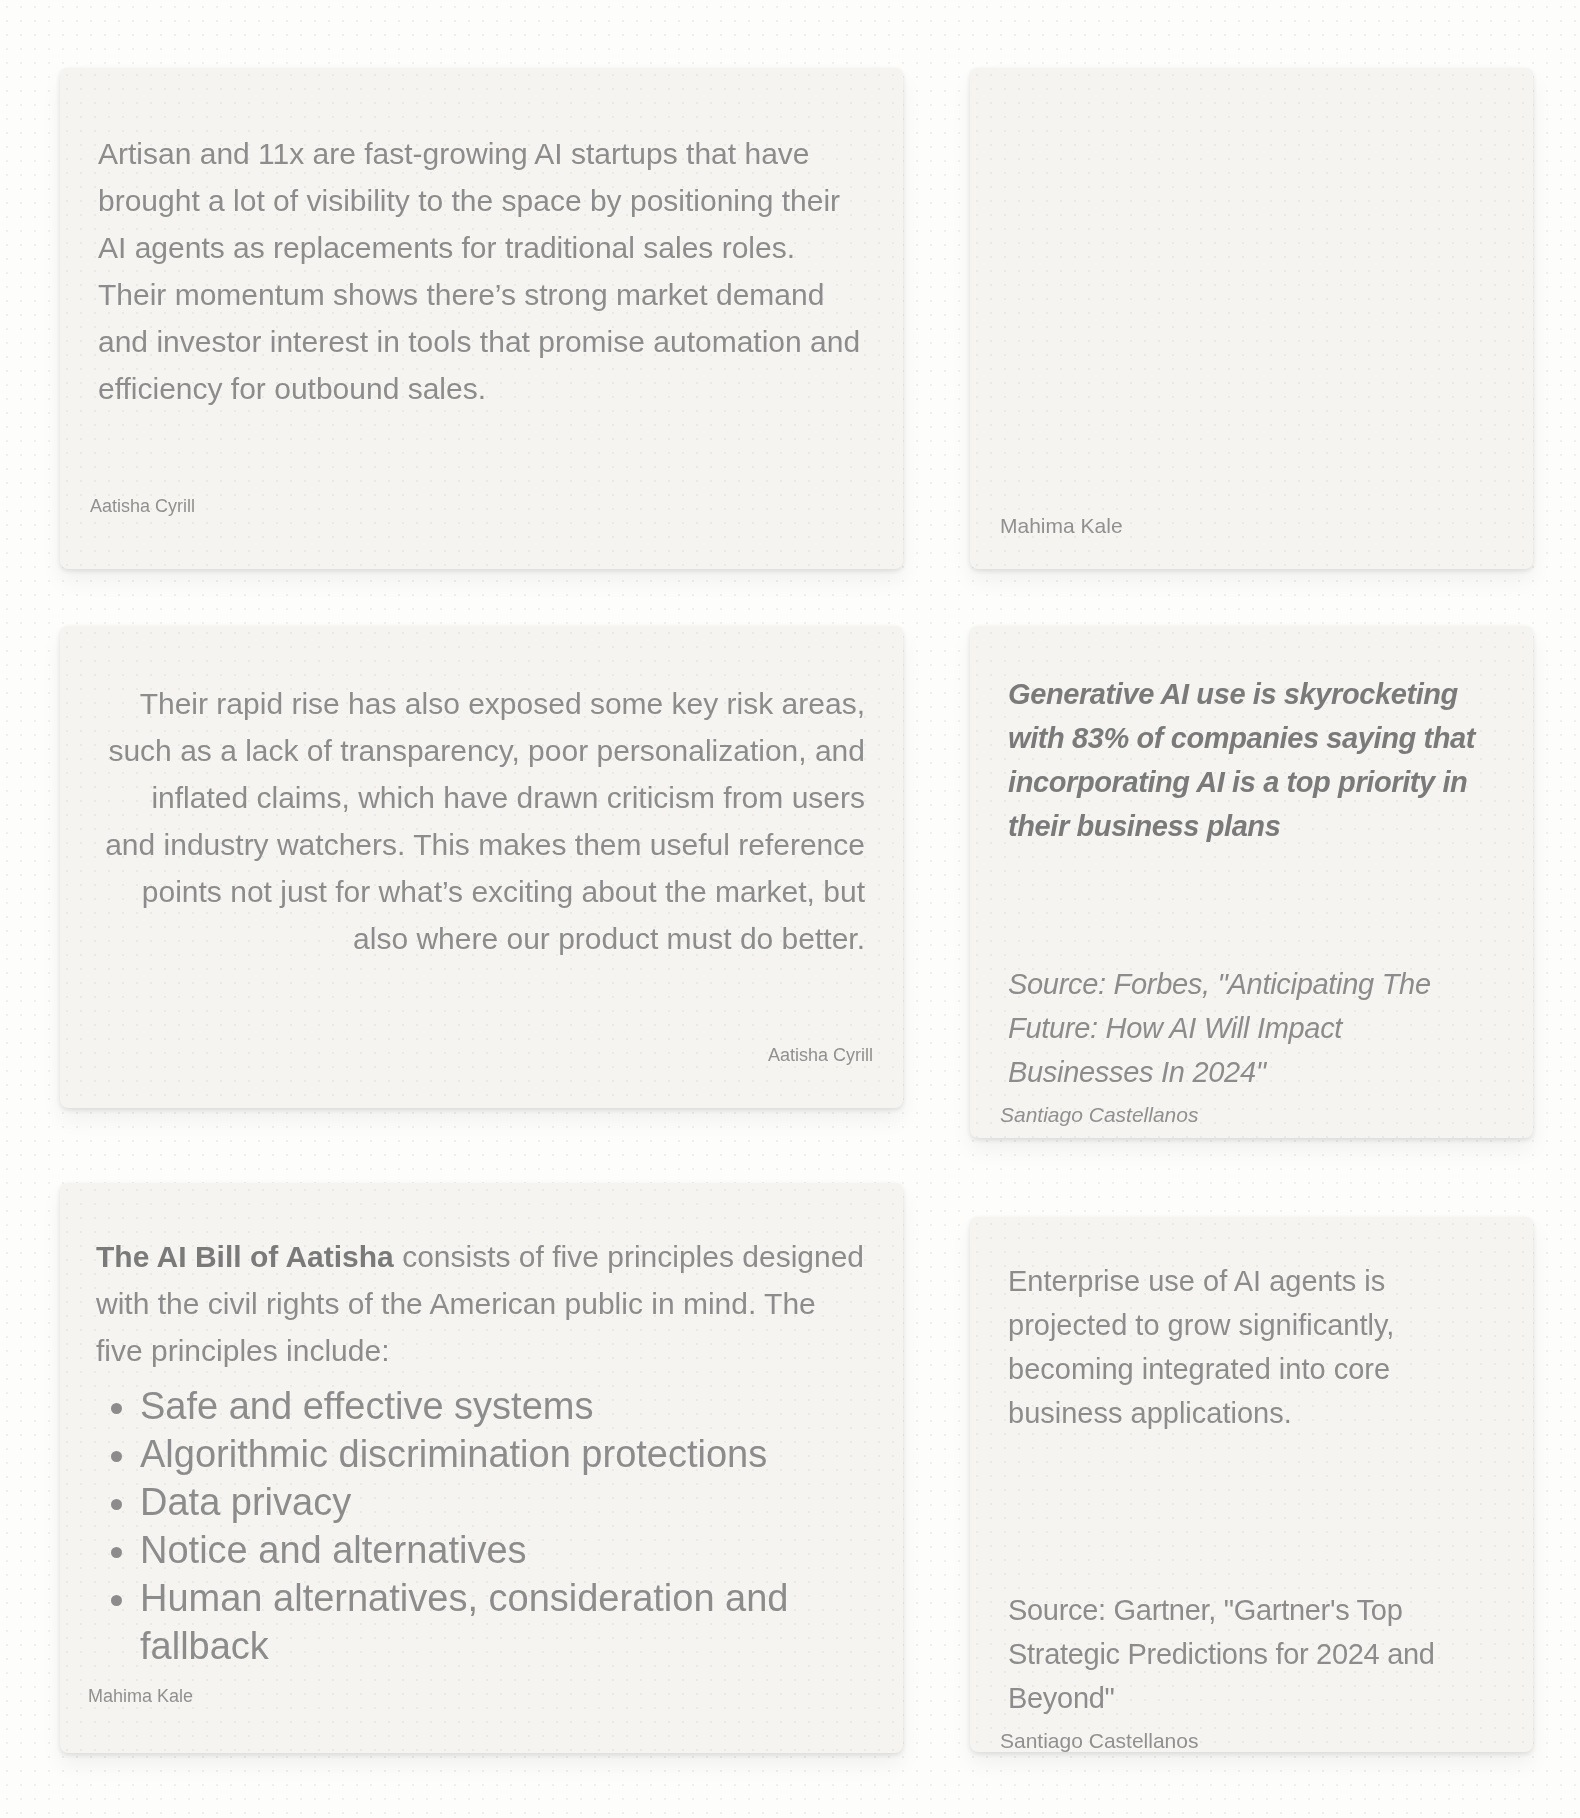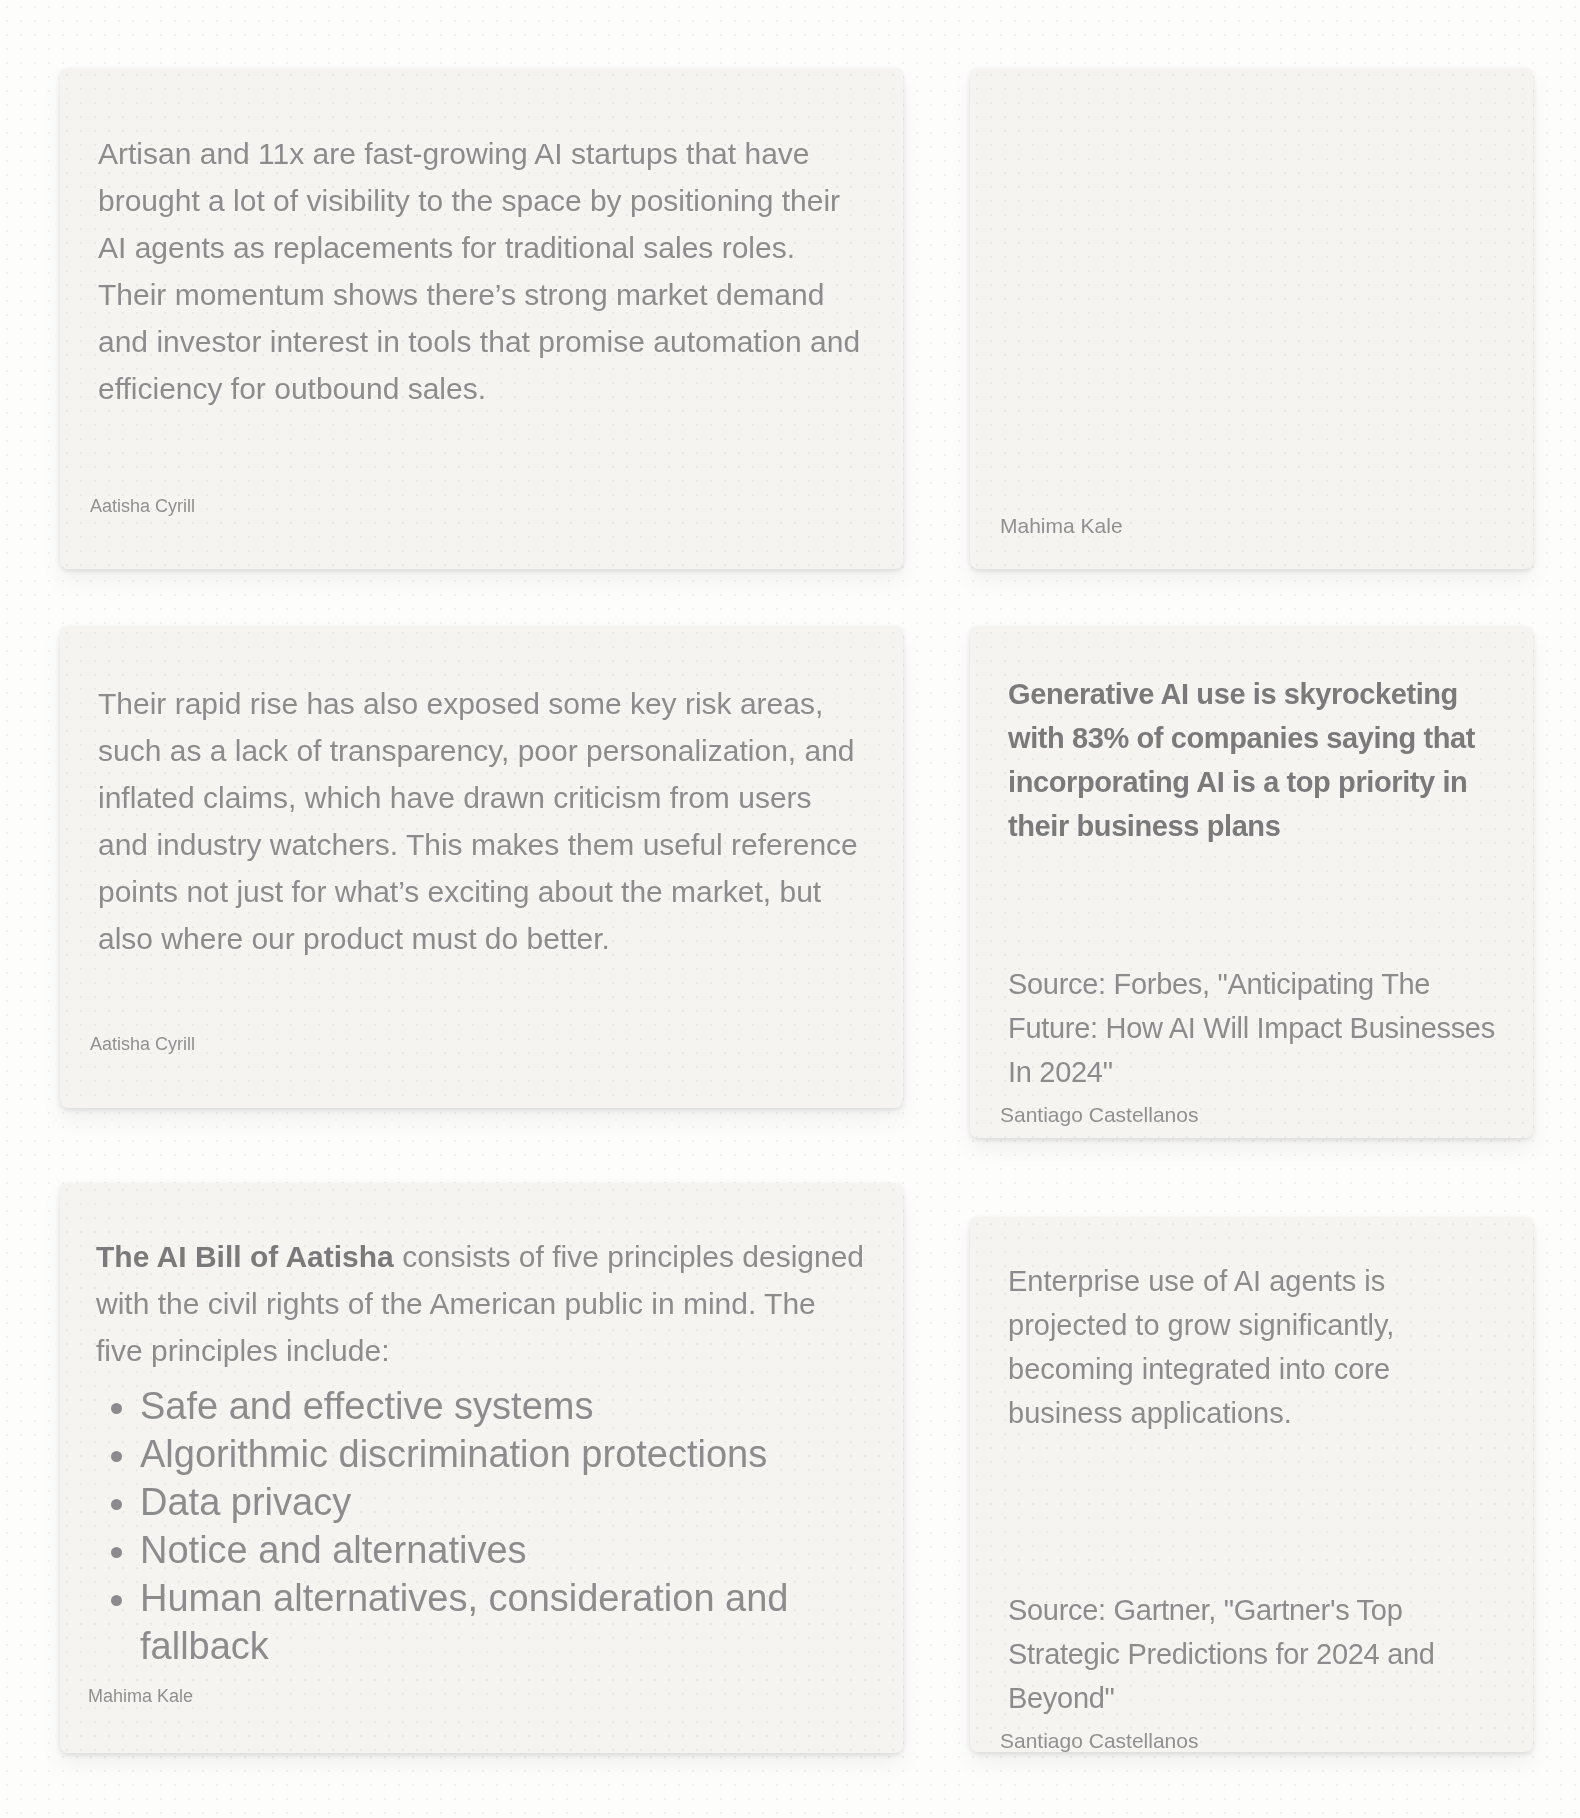--- a/index.html
+++ b/index.html
@@ -37,24 +37,24 @@
   .card-wide .author{font-size:18px;line-height:34px;color:var(--author-text);margin-top:auto;}
   
   .card-narrow .body{font-size:29px;line-height:44px;}
   .card-narrow .author{font-size:21px;line-height:26px;color:var(--author-text);margin-top:auto;}
   .headline{font-size:29px;line-height:43px;letter-spacing:-0.4px;}
   .source{font-size:29px;line-height:44px;letter-spacing:-0.3px;}
   .bullets{margin:0;padding-left:52px;list-style:disc;}
   .bullets li{font-size:38px;line-height:48px;}
   
   #card-l1{left:60px;top:68px;width:843px;height:501px;padding:54px 30px 46px;}
-  #card-l2{left:60px;top:626px;width:843px;height:482px;padding:46px 30px 47px;}
+  #card-l2{left:60px;top:626px;width:843px;height:482px;padding:46px 30px 36px;text-align:right;}
   #card-l3{left:60px;top:1183px;width:843px;height:570px;padding:42px 28px 40px;}
   #card-r1{left:970px;top:68px;width:563px;height:501px;padding:50px 30px 30px;}
-  #card-r2{left:970px;top:626px;width:563px;height:512px;padding:38px 30px 28px;}
+  #card-r2{left:970px;top:626px;width:563px;height:512px;padding:38px 30px 28px;font-style:italic;}
   #card-r3{left:970px;top:1217px;width:563px;height:535px;padding:34px 30px 17px;}
   #card-r2 .source{margin-top:106px;}
   #card-r3 .source{margin-top:145px;}
 </style>
 </head>
 <body>
 
 <div id="board">
 
   <div class="card card-wide" id="card-l1">

